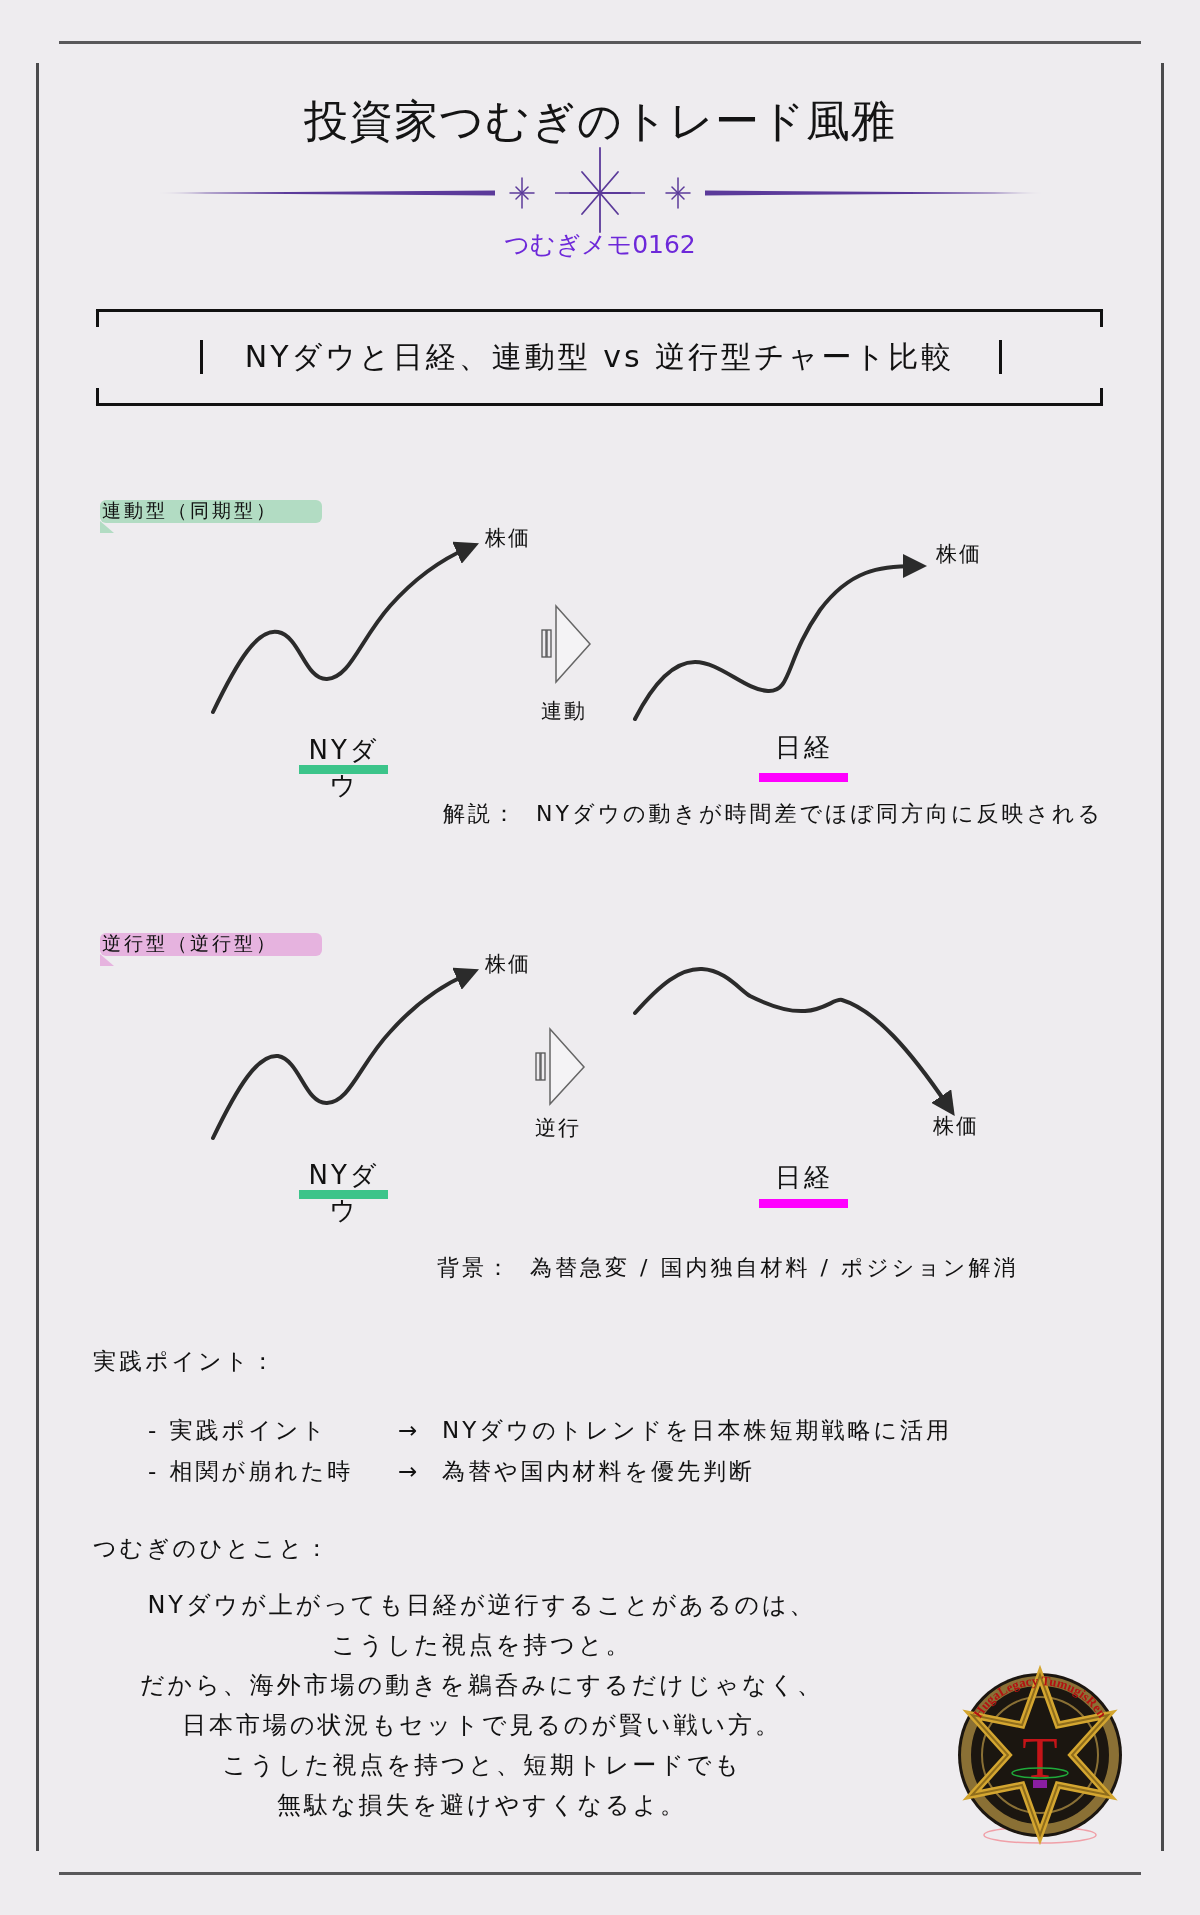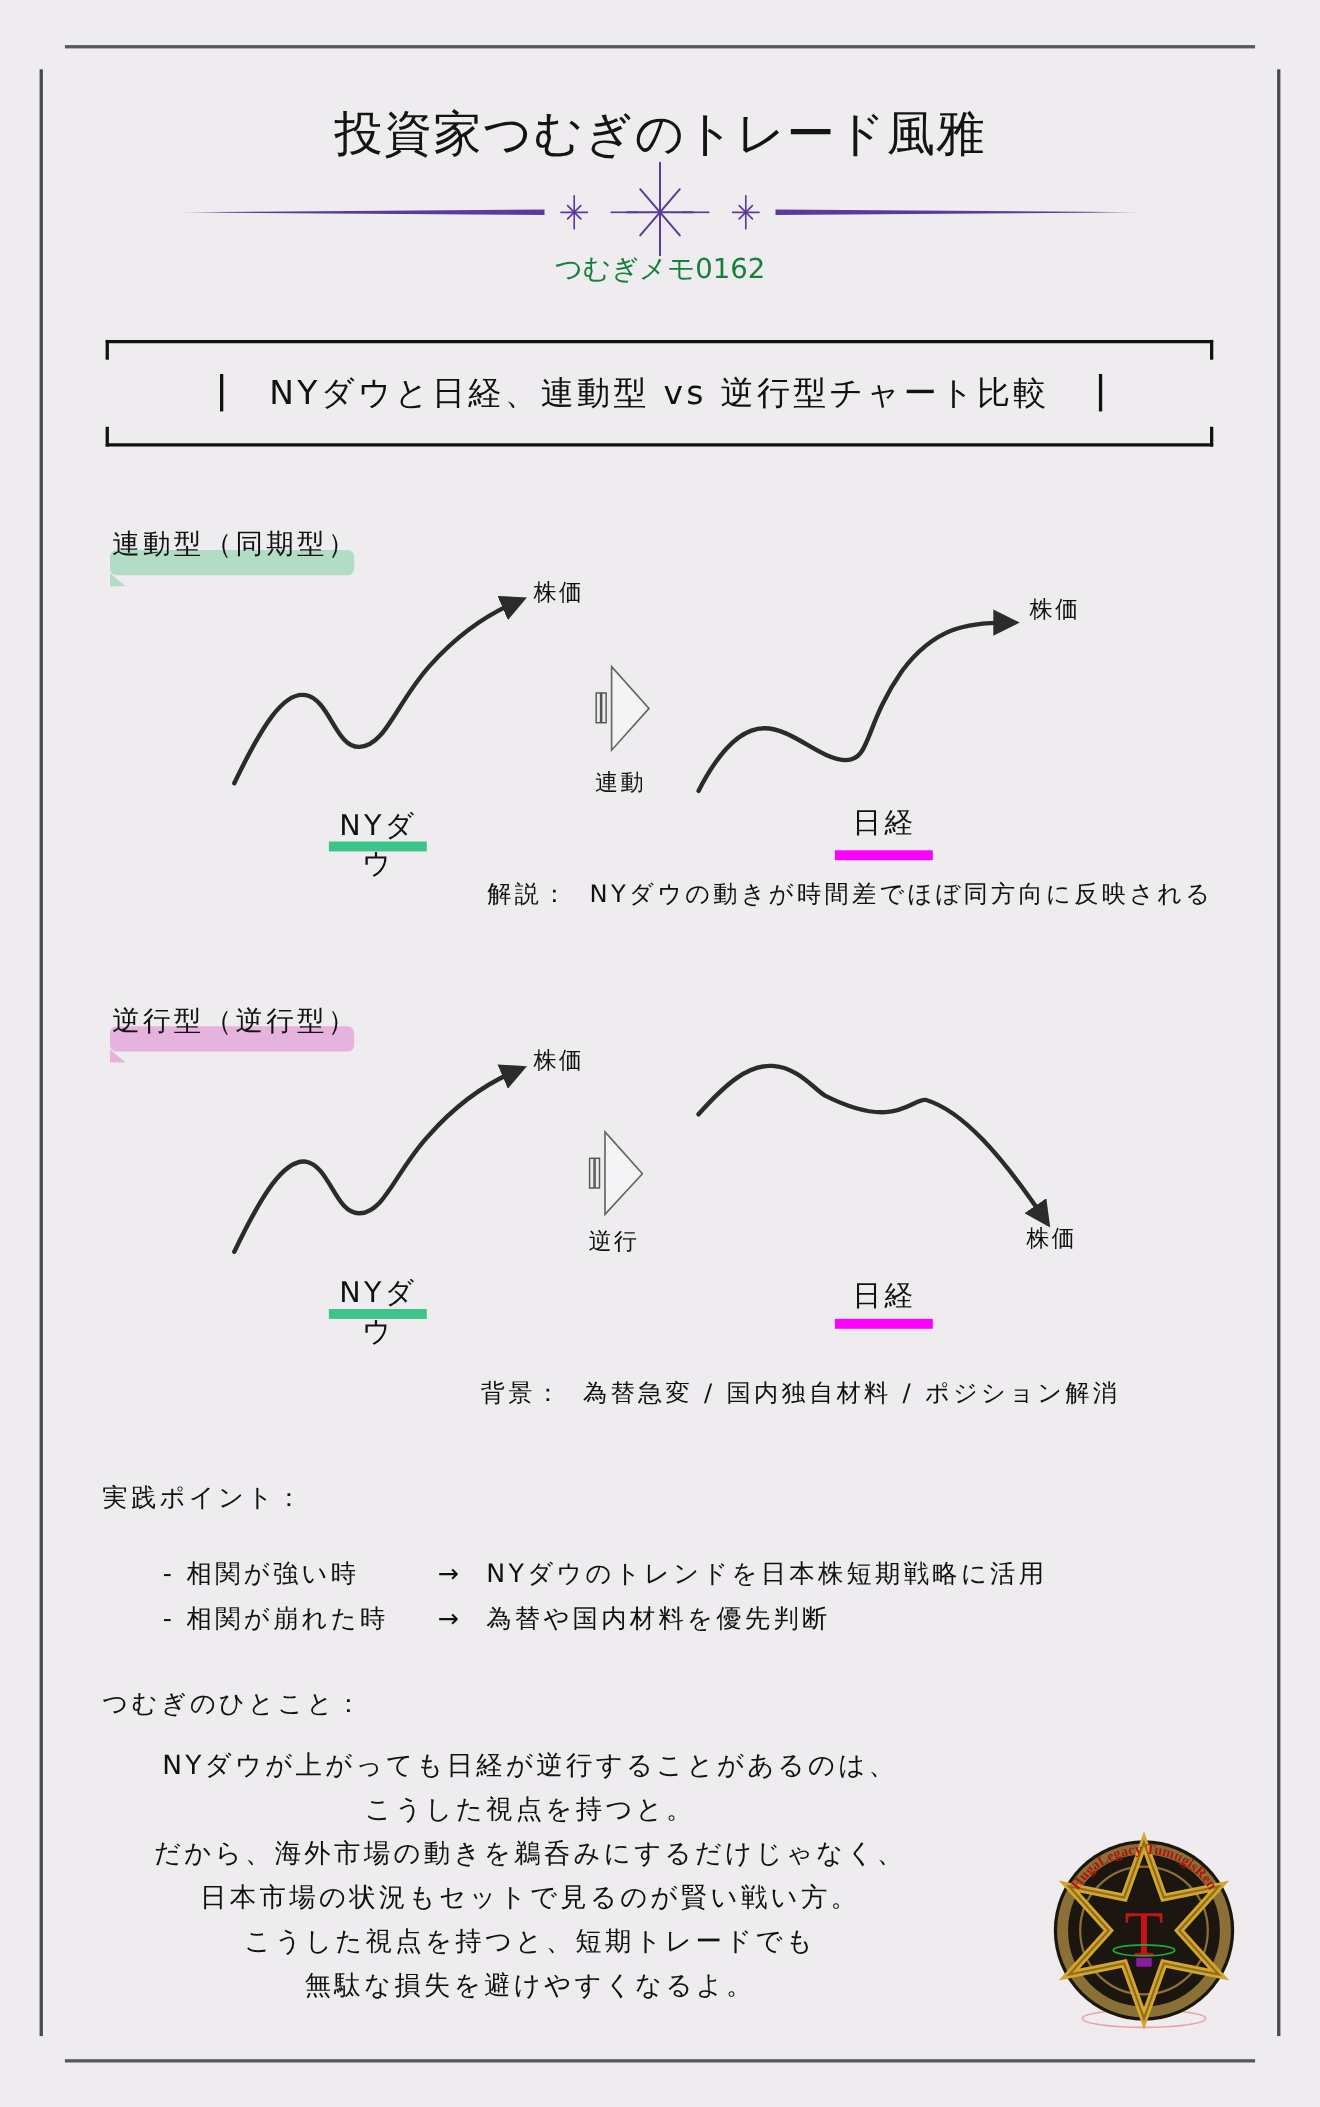--- a/index.html
+++ b/index.html
@@ -11,39 +11,39 @@
   }
   .hline { position: absolute; height: 3px; background: #58585a; }
   .vline { position: absolute; width: 3px; background: #4a4a4c; }
   .title {
     position: absolute; left: 300px; top: 92px; width: 600px; text-align: center;
     font-size: 44px; font-weight: normal; letter-spacing: 1px; color: #141414;
     font-family: "DejaVu Sans", sans-serif;
   }
   .memo {
     position: absolute; left: 450px; top: 228px; width: 300px; text-align: center;
-    font-size: 25px; color: #15803d; letter-spacing: 0px;
+    font-size: 25px; color: #6d28d9; letter-spacing: 0px;
   }
   .titlebox {
     position: absolute; left: 96px; top: 309px; width: 1007px; height: 97px;
   }
   .titlebox .edge-top, .titlebox .edge-bot {
     position: absolute; left: 0; right: 0; height: 3px; background: #111;
     border-radius: 2px;
   }
   .titlebox .edge-top { top: 0; }
   .titlebox .edge-bot { bottom: 0; }
   .titlebox .tick { position: absolute; width: 3px; height: 18px; background: #111; }
   .titlebox .pipe { position: absolute; width: 3px; height: 34px; top: 31px; background: #111; }
   .titlebox .heading {
     position: absolute; left: 0; right: 0; top: 28px; text-align: center;
     font-size: 30px; letter-spacing: 3px; color: #111;
   }
   .section-label {
-    position: absolute; font-size: 25px; letter-spacing: 3px; color: #111; z-index: 2;
+    position: absolute; font-size: 19px; letter-spacing: 3px; color: #111; z-index: 2; margin-top: 20px;
   }
   .label-bar { position: absolute; border-radius: 6px; z-index: 1; }
   .label-tail {
     position: absolute; width: 0; height: 0; z-index: 1;
     border-top: 12px solid transparent;
   }
   .small-text { position: absolute; font-size: 21px; letter-spacing: 2px; color: #111; }
   .series-name { position: absolute; font-size: 26px; letter-spacing: 3px; color: #111; text-align: center; }
   .underline { position: absolute; height: 9px; }
   .desc { position: absolute; font-size: 22px; letter-spacing: 3px; color: #111; line-height: 38px; white-space: nowrap; }
@@ -170,21 +170,21 @@
 <div class="underline" style="left:299px; top:1190px; width:89px; background:#3cc48a;"></div>
 <div class="series-name" style="left:759px; top:1160px; width:90px;">日経</div>
 <div class="underline" style="left:759px; top:1199px; width:89px; background:#ff00ff;"></div>
 
 <div class="desc" style="left:437px; top:1220px;margin-top:29px;">
   <div><span class="key">背景：</span><span>為替急変 / 国内独自材料 / ポジション解消</span></div>
 </div>
 
 <div class="body-text" style="left:93px; top:1346px;">実践ポイント：</div>
 <div class="bullet-row" style="left:148px; top:1415px;">
-  <span class="cond">- 相関が強い時</span><span class="arrow">→</span><span>NYダウのトレンドを日本株短期戦略に活用</span>
+  <span class="cond">- 実践ポイント</span><span class="arrow">→</span><span>NYダウのトレンドを日本株短期戦略に活用</span>
 </div>
 <div class="bullet-row" style="left:148px; top:1456px;">
   <span class="cond">- 相関が崩れた時</span><span class="arrow">→</span><span>為替や国内材料を優先判断</span>
 </div>
 
 <div class="body-text" style="left:93px; top:1533px;">つむぎのひとこと：</div>
 <div class="quote">
   <div>NYダウが上がっても日経が逆行することがあるのは、</div>
   <div>こうした視点を持つと。</div>
   <div>だから、海外市場の動きを鵜呑みにするだけじゃなく、</div>

